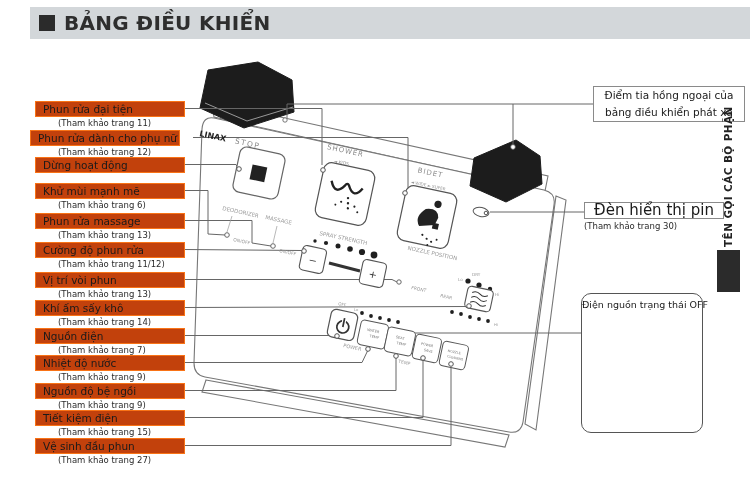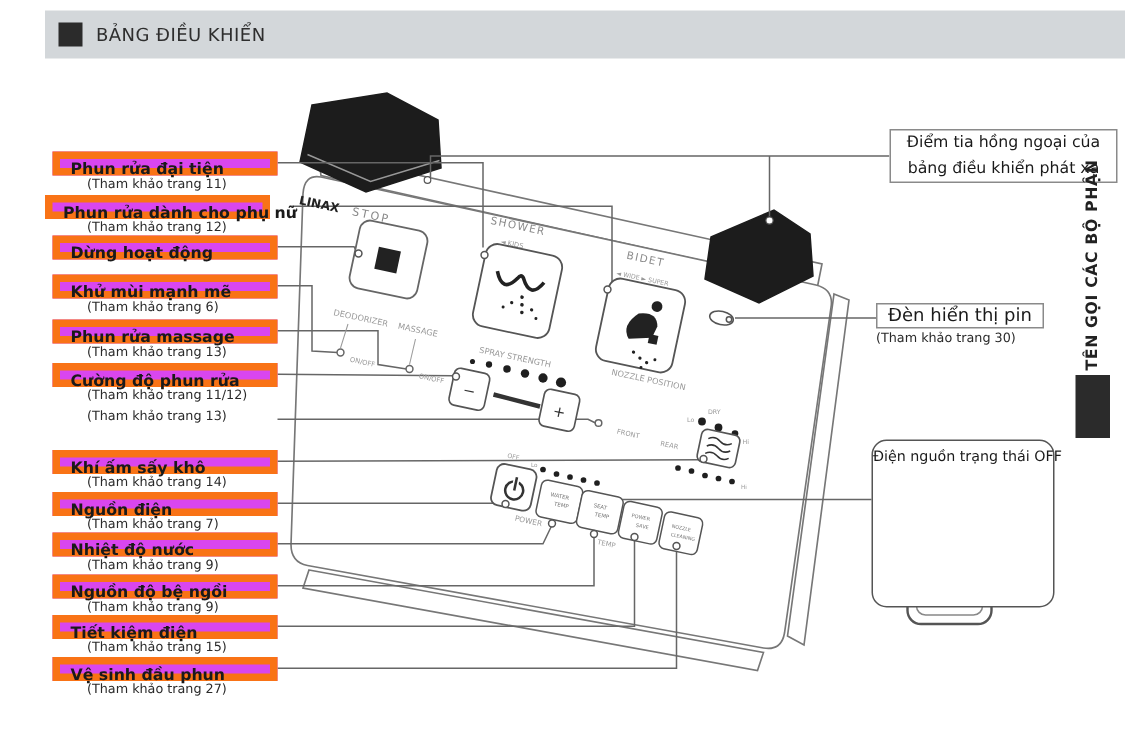--- a/index.html
+++ b/index.html
@@ -2,35 +2,35 @@
 <html><head>
 <meta charset="utf-8">
 <style>
   html,body{margin:0;padding:0;}
   body{width:750px;height:486px;position:relative;background:#ffffff;
        font-family:"DejaVu Sans","Liberation Sans",sans-serif;overflow:hidden;}
   
   .hdr{position:absolute;left:30px;top:7px;width:720px;height:32px;background:#d3d7da;
        display:flex;align-items:center;}
   .hdr-sq{width:16px;height:16px;background:#2b2b2b;margin-left:9px;}
-  .hdr-title{font-size:12px;font-weight:normal;color:#2e2e2e;margin-left:9px;letter-spacing:.3px;}
+  .hdr-title{font-size:20px;font-weight:bold;color:#2e2e2e;margin-left:9px;letter-spacing:.3px;}
   
   .llabel{position:absolute;left:35px;width:160px;}
-  .lbox{box-sizing:border-box;width:150px;height:16px;border:5px solid #f97316;background:#d946ef;
-        font-size:10.5px;color:#1a1a1a;line-height:14px;padding-left:7px;white-space:nowrap;font-weight:bold;}
+  .lbox{box-sizing:border-box;width:150px;height:16px;border:1px solid #f97316;background:#c2410c;
+        font-size:10.5px;color:#1a1a1a;line-height:14px;padding-left:7px;white-space:nowrap;}
   .lbox.wide{width:150px;margin-left:-5px;}
   .lref{font-size:8.5px;color:#2a2a2a;margin-top:1px;margin-left:23px;white-space:nowrap;}
   
   .rbox{position:absolute;box-sizing:border-box;border:1px solid #8a8a8a;background:#fff;
         color:#1a1a1a;text-align:center;}
   .rbox.ir{left:593px;top:86px;width:152px;height:36px;font-size:10.5px;line-height:17px;}
-  .rbox.batt{left:584px;top:202px;width:112px;height:17px;font-size:12px;line-height:15px;}
+  .rbox.batt{left:584px;top:202px;width:140px;height:17px;font-size:15px;line-height:15px;}
   .rref{position:absolute;left:584px;top:221px;width:118px;
         font-size:8.5px;color:#2a2a2a;}
-  .offbox{position:absolute;left:581px;top:293px;width:122px;height:112px;box-sizing:border-box;
+  .offbox{position:absolute;left:581px;top:293px;width:122px;height:140px;box-sizing:border-box;
           border:1.4px solid #555;border-radius:10px;background:#fff;}
   .offtitle{font-size:9.5px;color:#1a1a1a;text-align:center;margin-top:5px;white-space:nowrap;}
   
   .vtab{position:absolute;left:673px;top:179px;width:110px;height:26px;
         transform:rotate(-90deg);font-size:10.5px;font-weight:bold;color:#222;
         letter-spacing:.4px;white-space:nowrap;line-height:26px;}
   .vtab-sq{position:absolute;left:717px;top:250px;width:23px;height:42px;background:#2b2b2b;}
   svg{position:absolute;left:0;top:0;}
   svg text{font-family:"DejaVu Sans","Liberation Sans",sans-serif;}
 </style>
@@ -261,20 +261,21 @@
 </div>
 <div class="llabel" style="top:213px">
   <div class="lbox"><span>Phun rửa massage</span></div>
   <div class="lref">(Tham khảo trang 13)</div>
 </div>
 <div class="llabel" style="top:242px">
   <div class="lbox"><span>Cường độ phun rửa</span></div>
   <div class="lref">(Tham khảo trang 11/12)</div>
 </div>
 <div class="llabel" style="top:272px">
+  <div class="lbox"><span>Vị trí vòi phun</span></div>
   <div class="lref">(Tham khảo trang 13)</div>
 </div>
 <div class="llabel" style="top:300px">
   <div class="lbox"><span>Khí ấm sấy khô</span></div>
   <div class="lref">(Tham khảo trang 14)</div>
 </div>
 <div class="llabel" style="top:328px">
   <div class="lbox"><span>Nguồn điện</span></div>
   <div class="lref">(Tham khảo trang 7)</div>
 </div>

